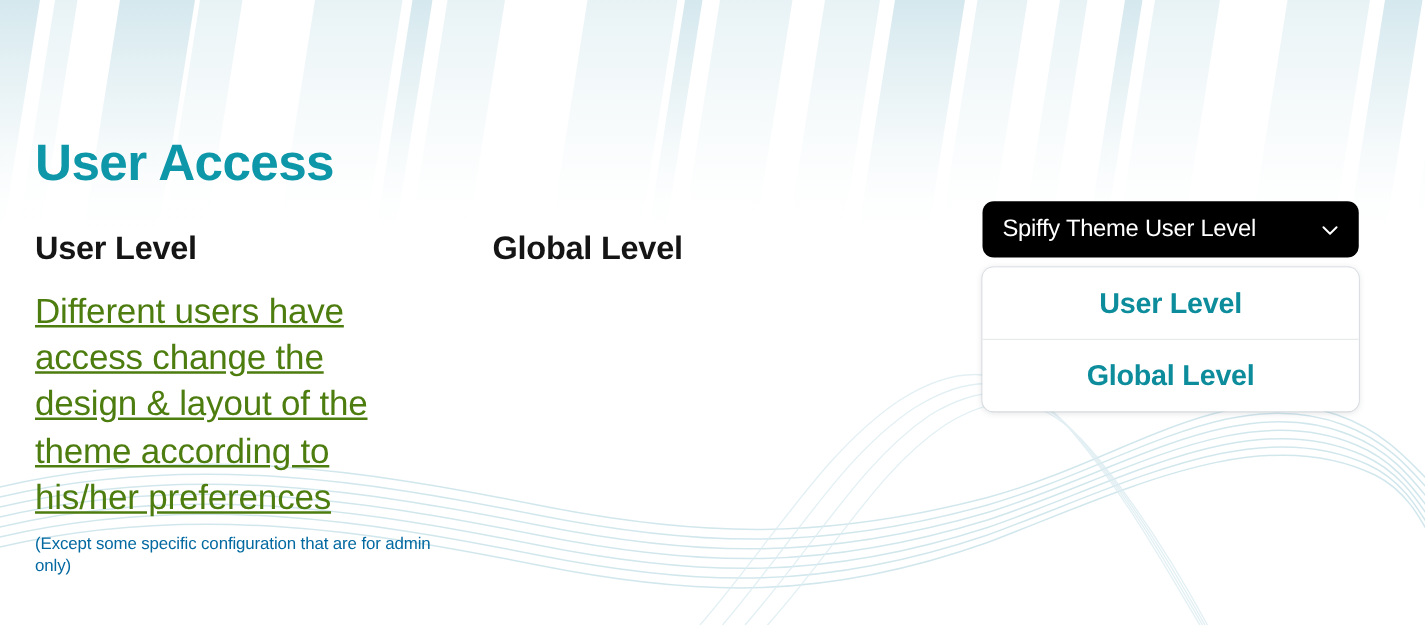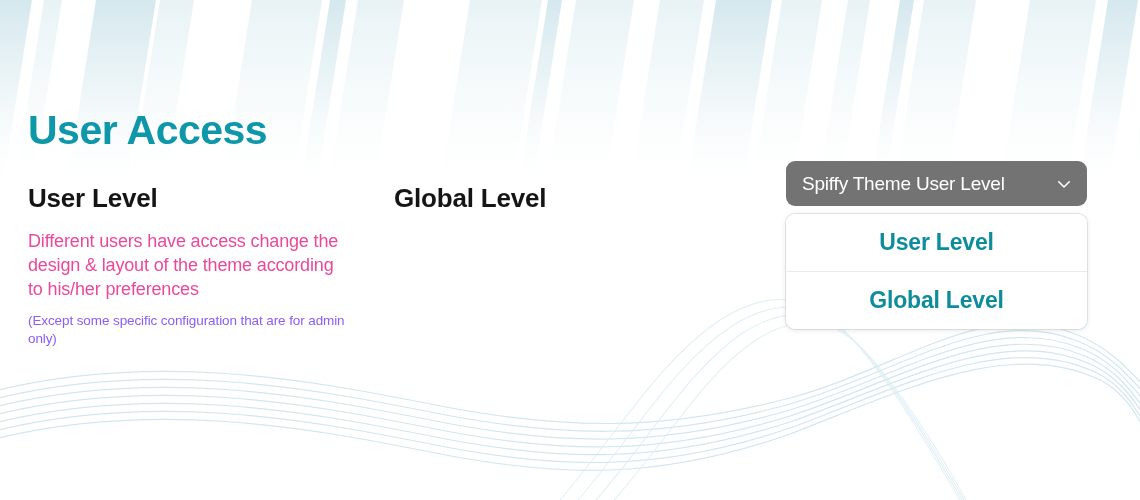--- a/index.html
+++ b/index.html
@@ -65,50 +65,51 @@
   .col-heading {
     font-size: 26px;
     font-weight: bold;
     color: #151515;
     line-height: 1.15;
     letter-spacing: -0.2px;
     margin: 0 0 16px 0;
   }
 
   .col-body {
-    font-size: 18px;
-    color: #ec4899;
+    font-size: 28px;
+    color: #4d7c0f;
     line-height: 1.33;
     letter-spacing: -0.15px;
     margin: 0;
     width: 318px;
+    text-decoration: underline;
   }
 
   .col-note {
     font-size: 13.5px;
-    color: #8b5cf6;
+    color: #0369a1;
     line-height: 1.32;
     letter-spacing: -0.1px;
     margin: 10px 0 0 0;
     width: 322px;
   }
 
   
   .dropdown {
     position: absolute;
     left: 786px;
     top: 161px;
     width: 301px;
   }
 
   .dd-button {
     position: relative;
     height: 45px;
     border-radius: 9px;
-    background: #737373;
+    background: #000000;
     display: flex;
     align-items: center;
     box-sizing: border-box;
     padding: 0 14px 0 16px;
     cursor: pointer;
   }
   .dd-button-label {
     color: #ffffff;
     font-size: 19px;
     letter-spacing: -0.2px;

